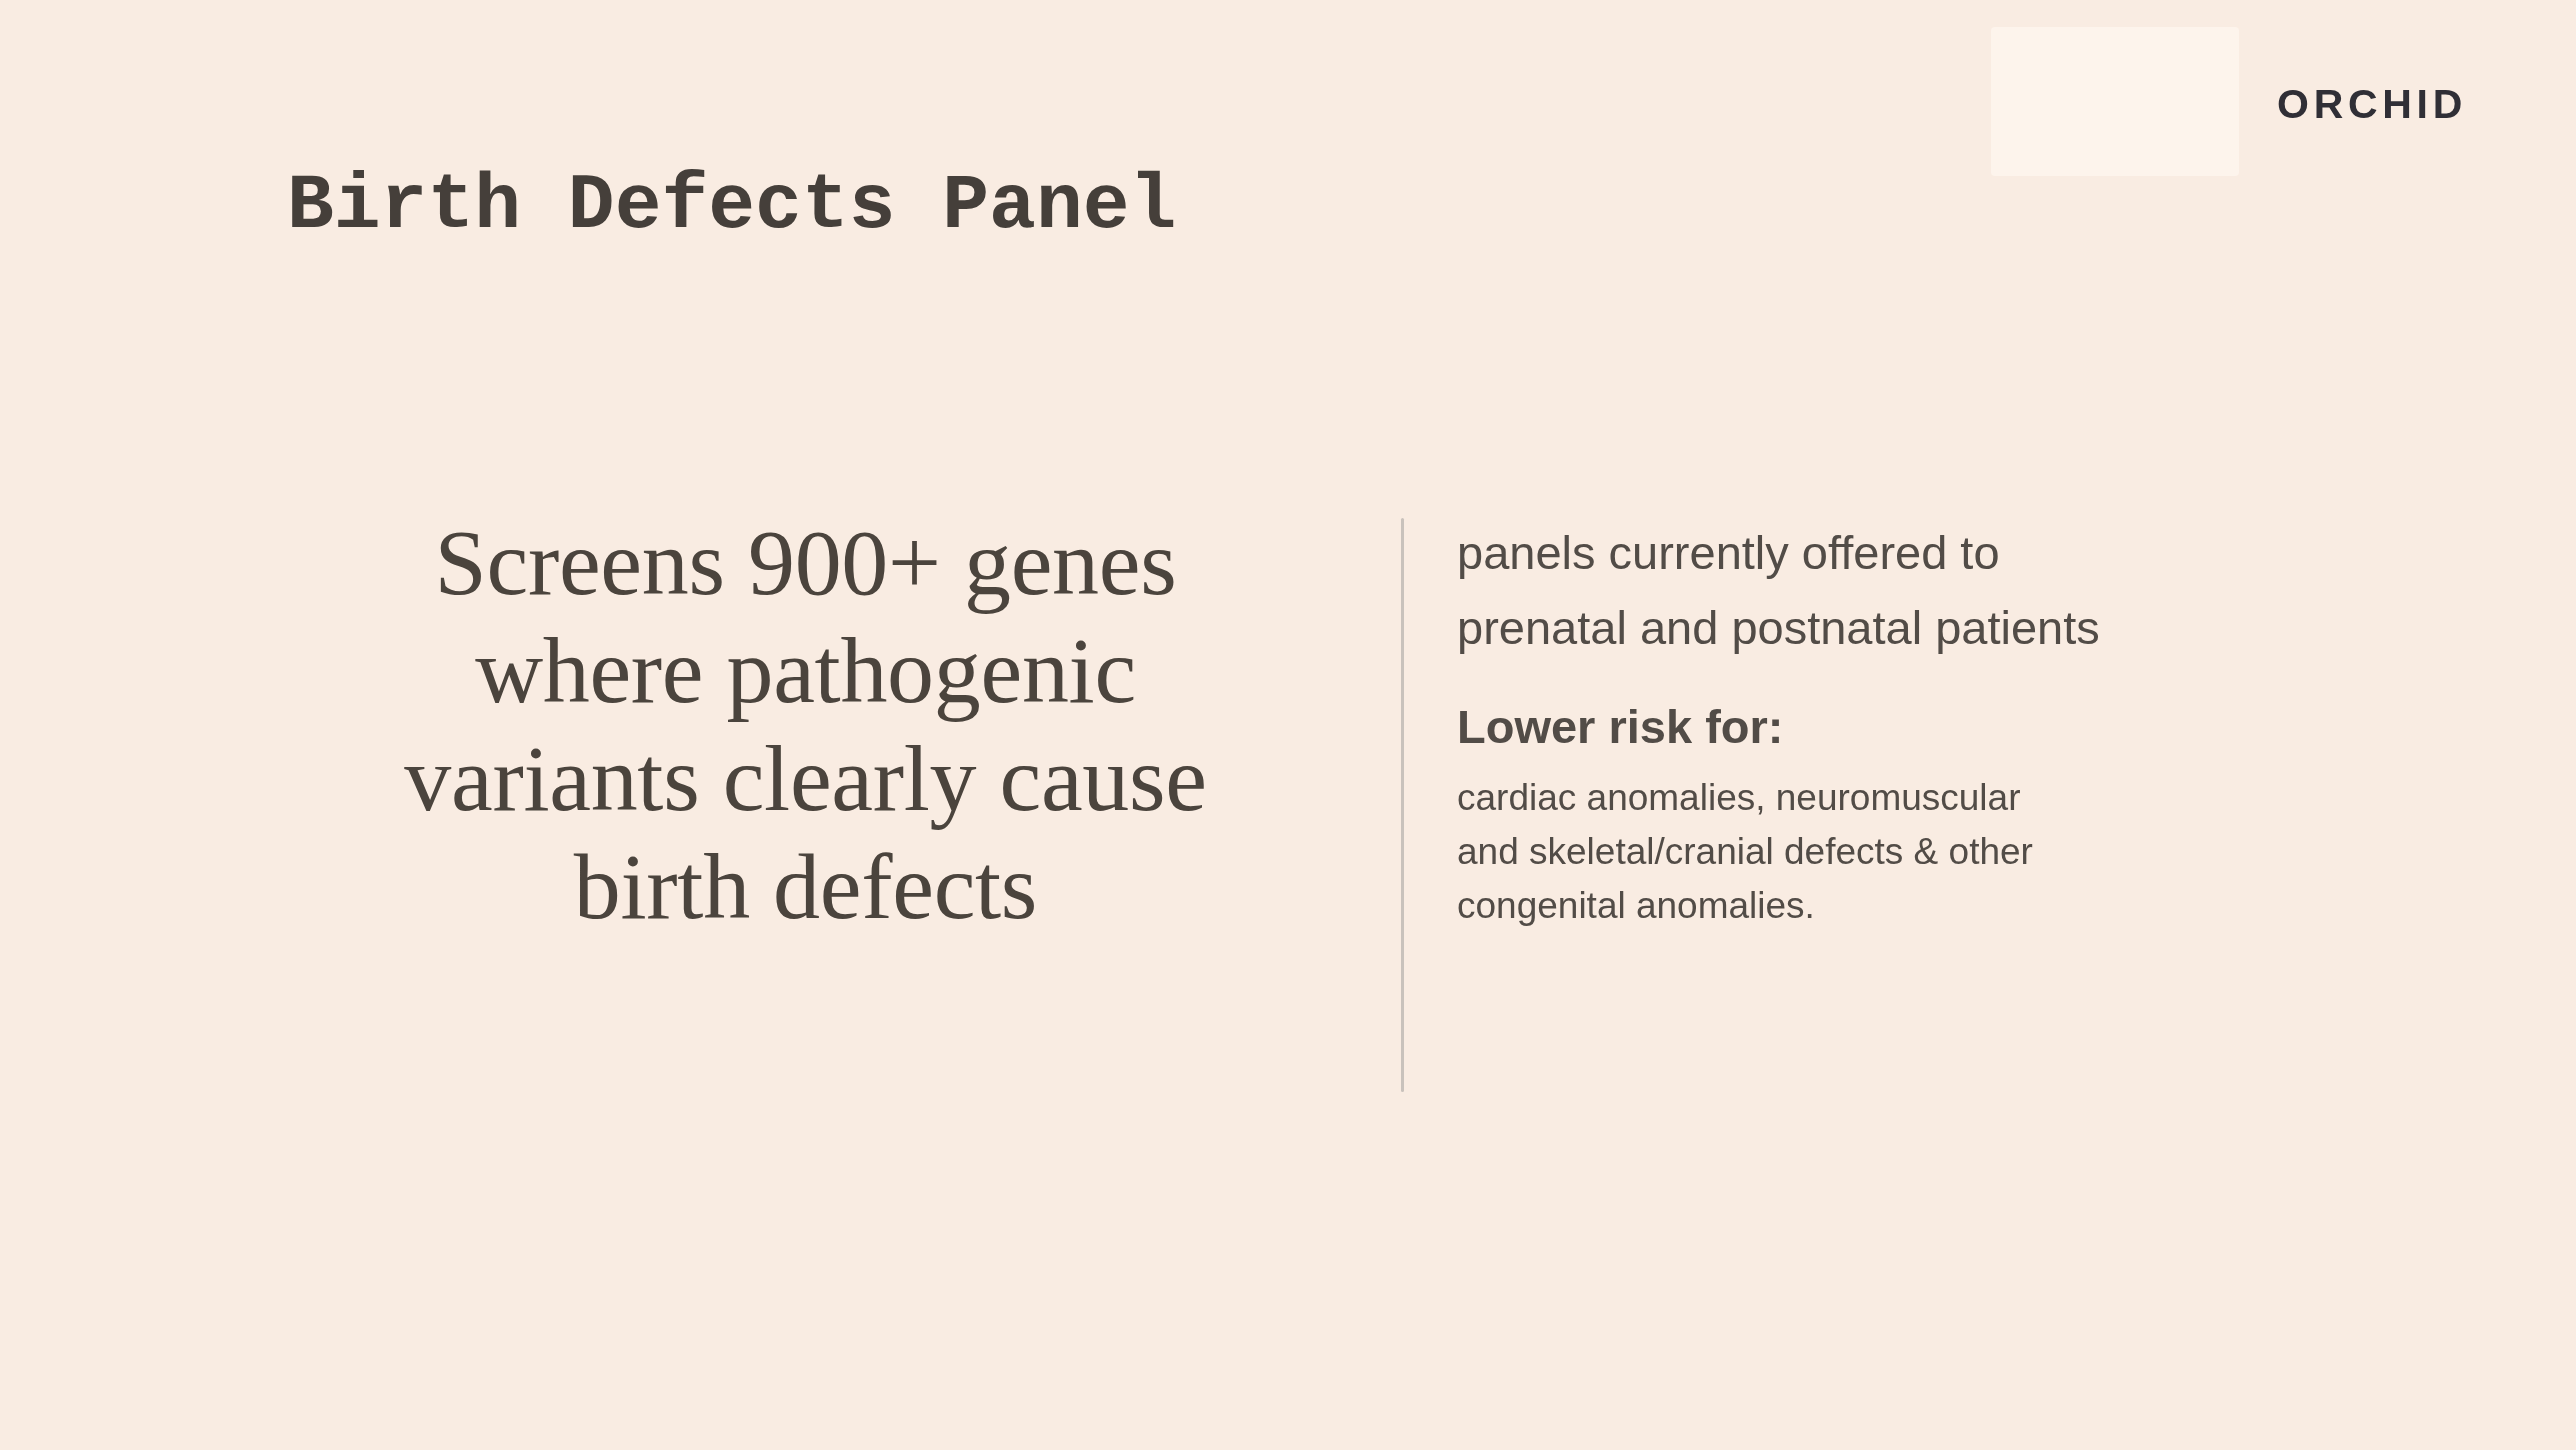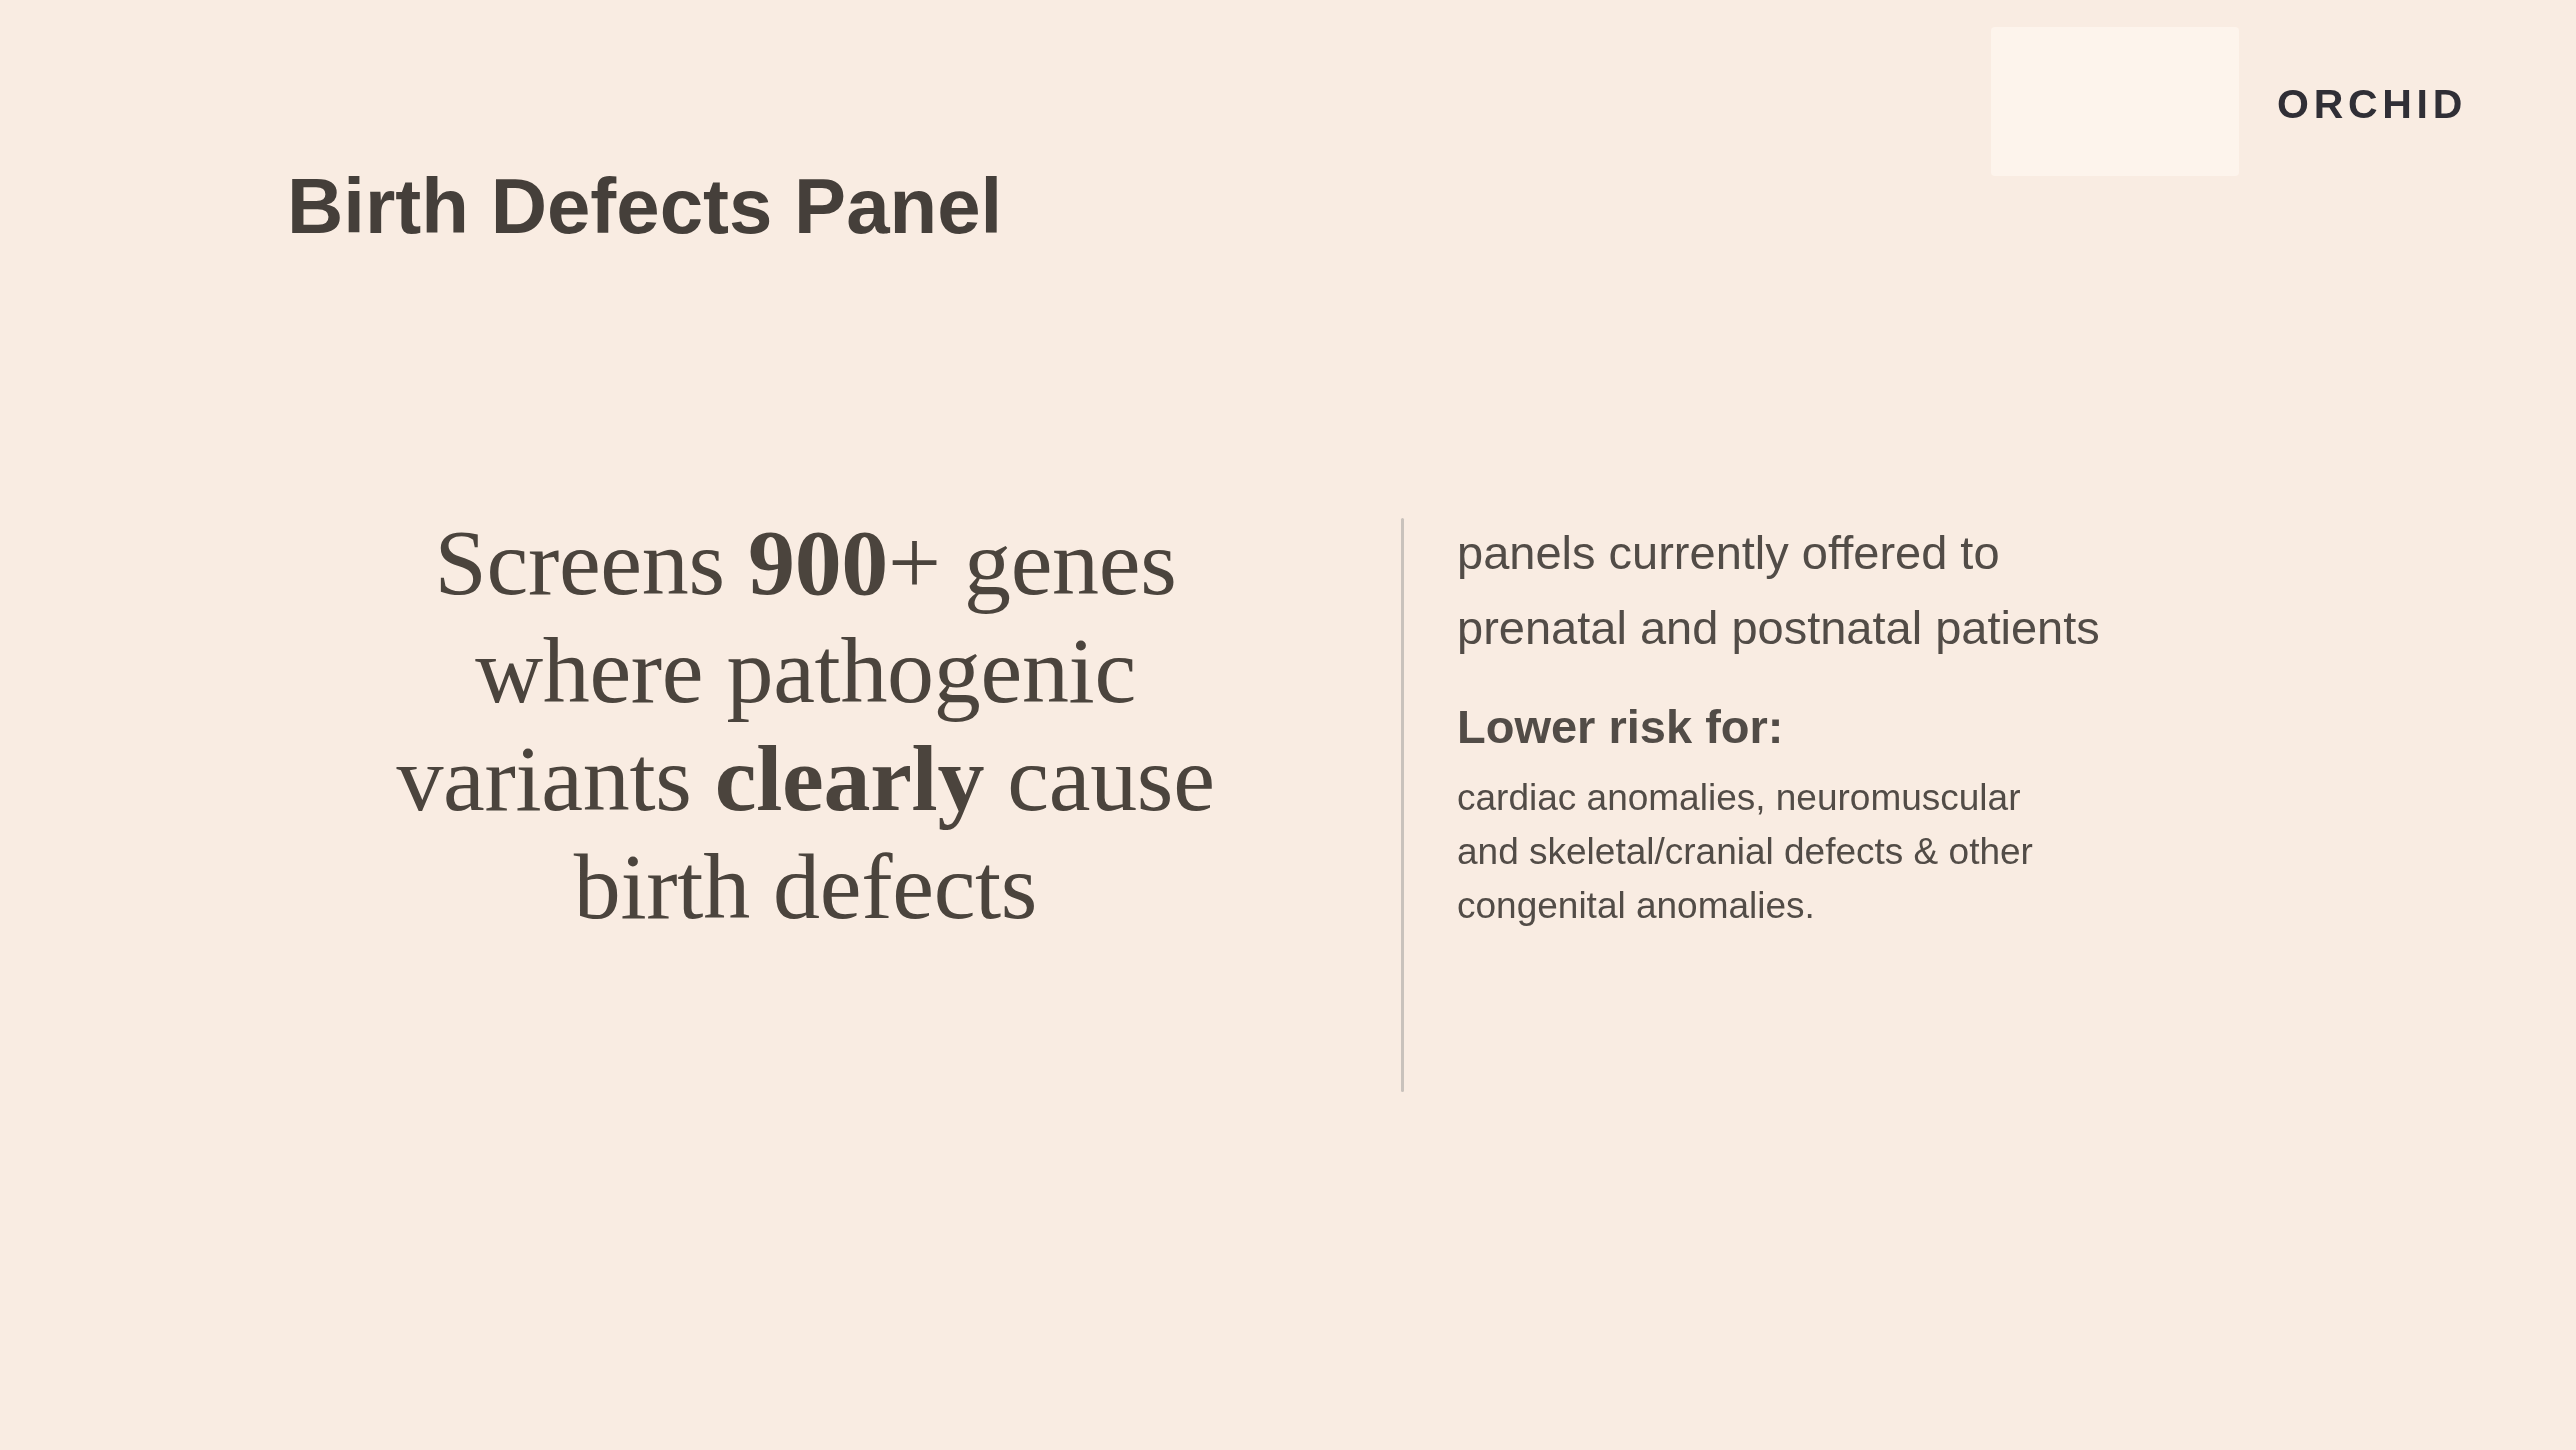--- a/index.html
+++ b/index.html
@@ -20,39 +20,39 @@
   }
   .slide{position:relative;width:2576px;height:1450px;background:var(--background);}
 
   .highlight-box{
     position:absolute;left:1991px;top:27px;width:248px;height:149px;
     background:var(--highlight-box);border-radius:4px;
   }
 
   .page-title{
     position:absolute;left:287px;top:160px;
-    font-family:Liberation Sans, sans-serif;
+    font-family:Liberation Mono, monospace;
     font-weight:600;font-size:78px;line-height:1.2;
     color:var(--title-text);letter-spacing:0px;white-space:nowrap;
   }
 
   .brand-logo{
     position:absolute;right:109px;top:81px;
     font-size:41px;font-weight:700;letter-spacing:4.7px;
     color:var(--brand-text);white-space:nowrap;text-align:center;
   }
 
   .quote-block{
     position:absolute;left:215px;top:508px;width:1181px;
     font-family:"Liberation Serif","DejaVu Serif",serif;
     font-size:94px;line-height:108px;
     color:var(--quote-text);text-align:center;letter-spacing:-0.3px;
   }
   .quote-line{white-space:nowrap;}
-  .quote-bold{font-weight:700;}
+  .quote-bold{font-weight:400;}
 
   .column-divider{
     position:absolute;left:1401px;top:518px;width:3.4px;height:574px;
     background:var(--divider);border-radius:2px;
   }
 
   .info-panel{
     position:absolute;left:1457px;top:515px;width:906px;
     color:var(--panel-text);
   }

